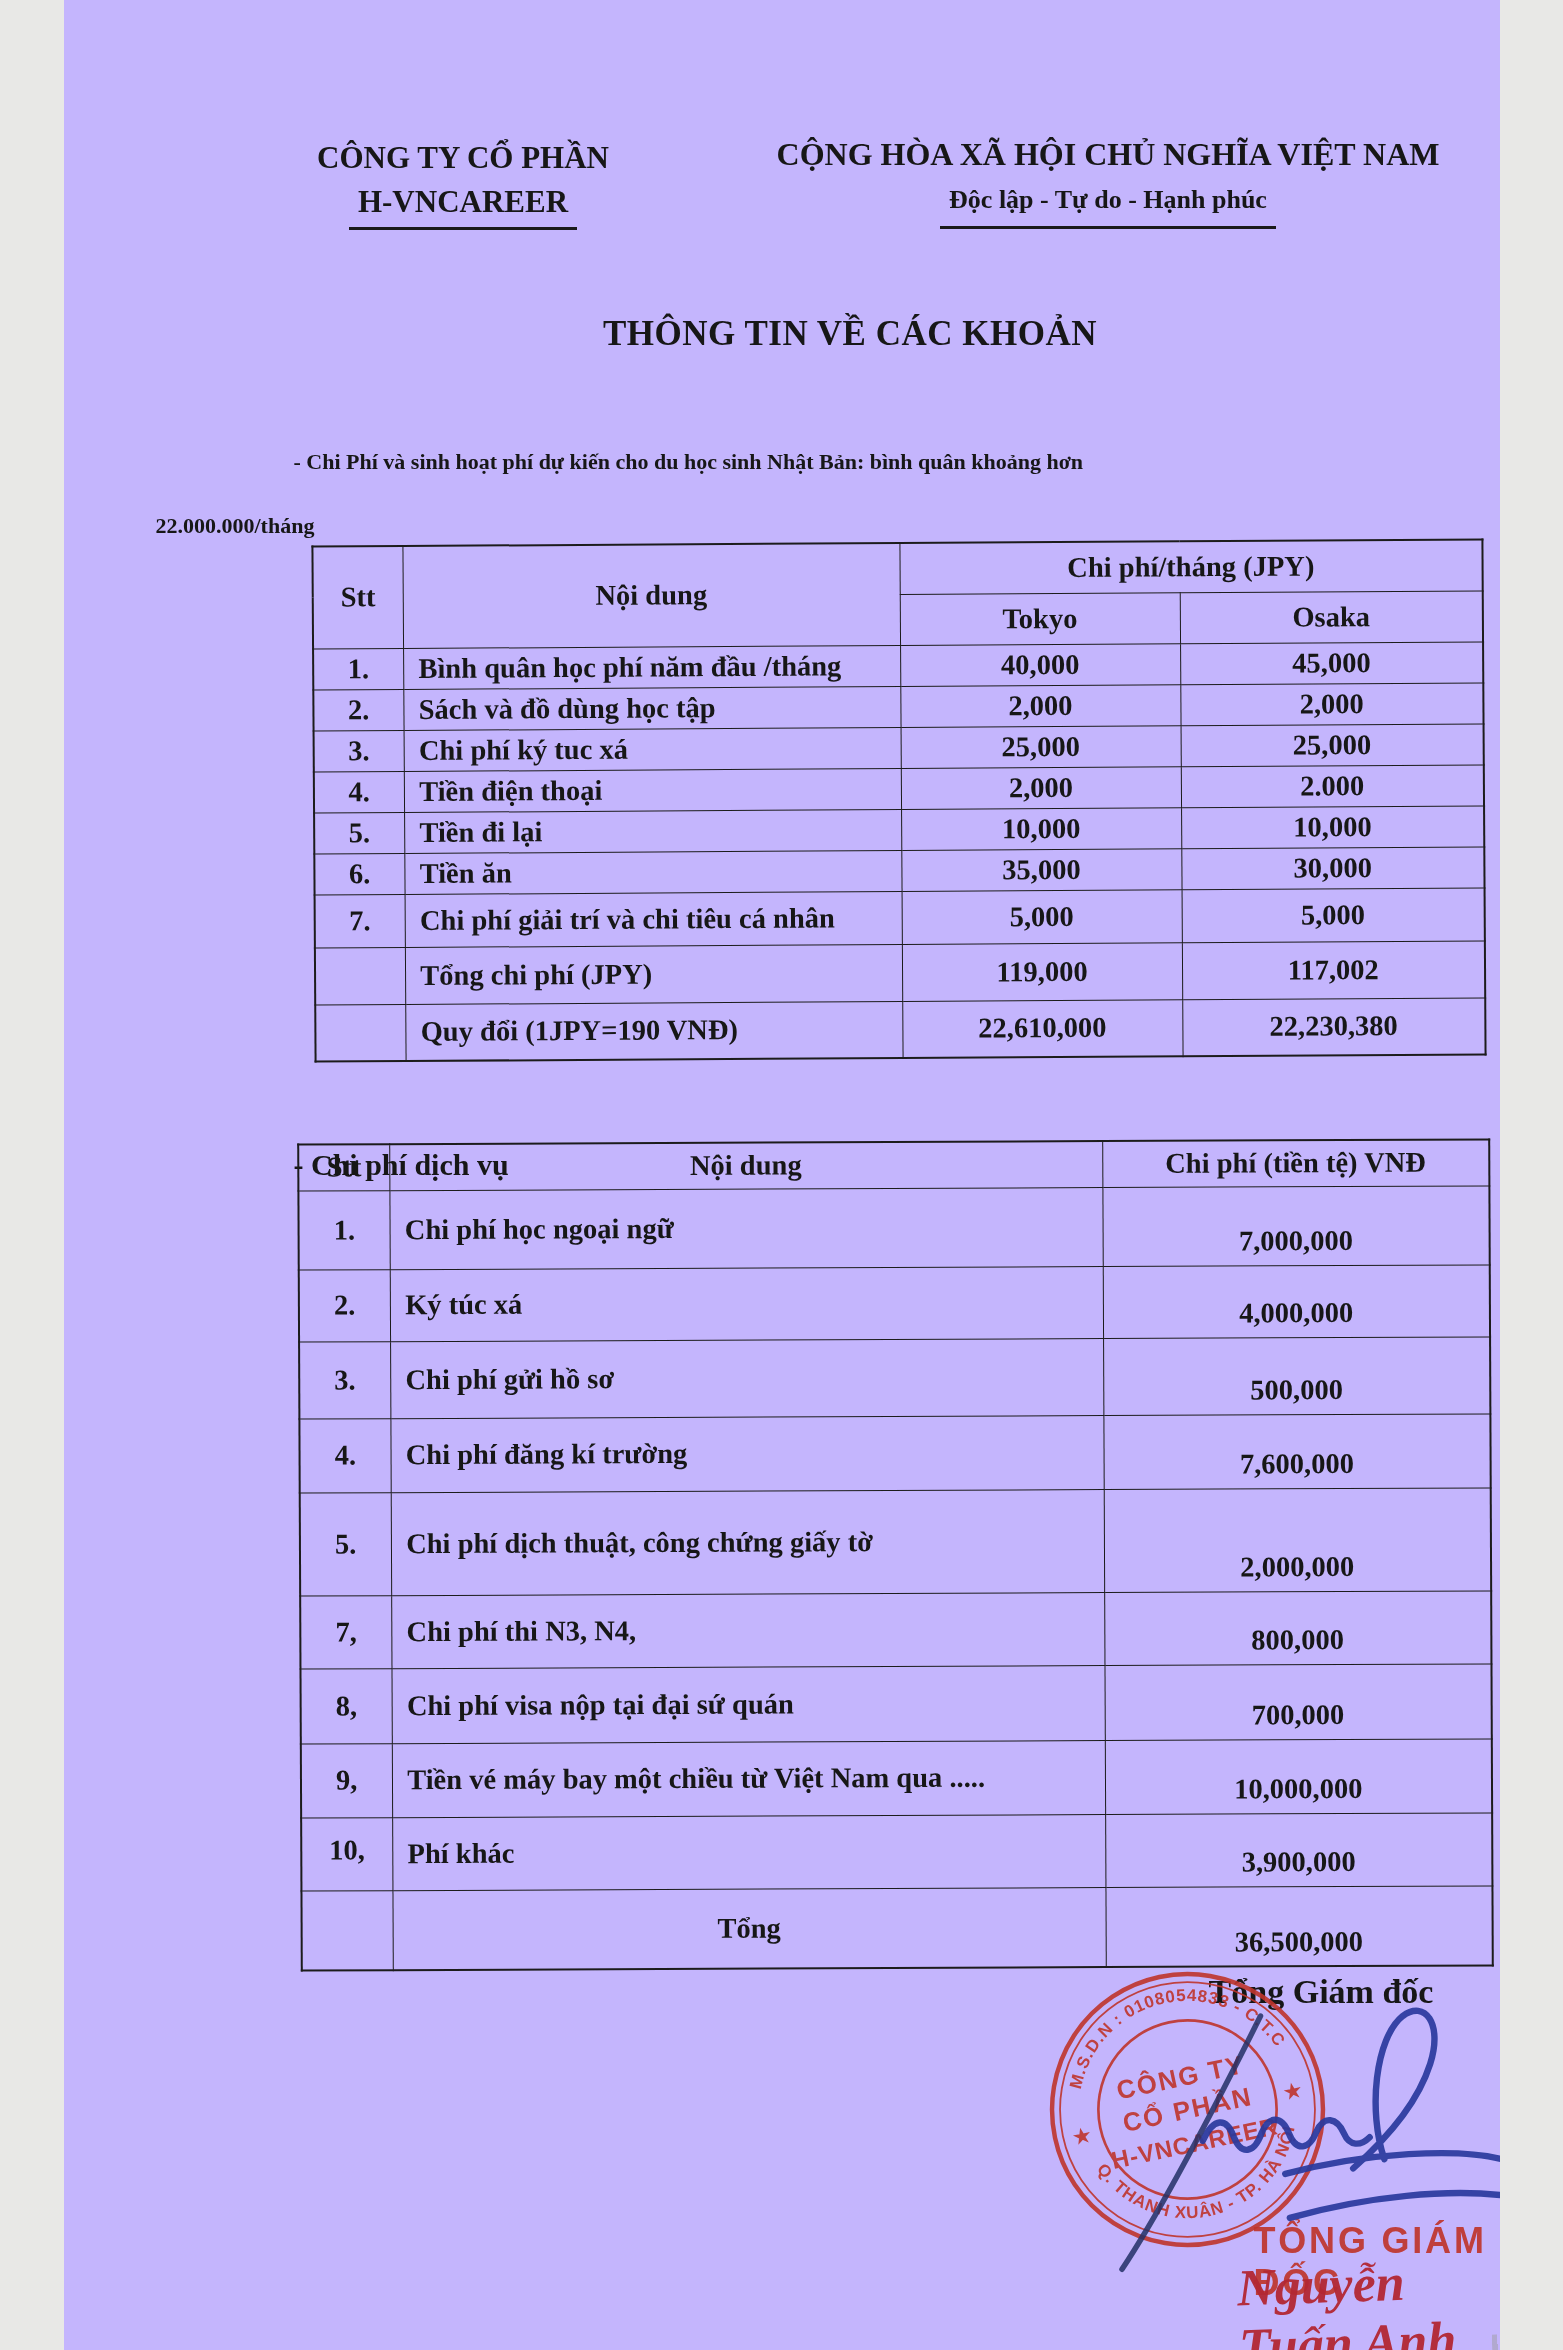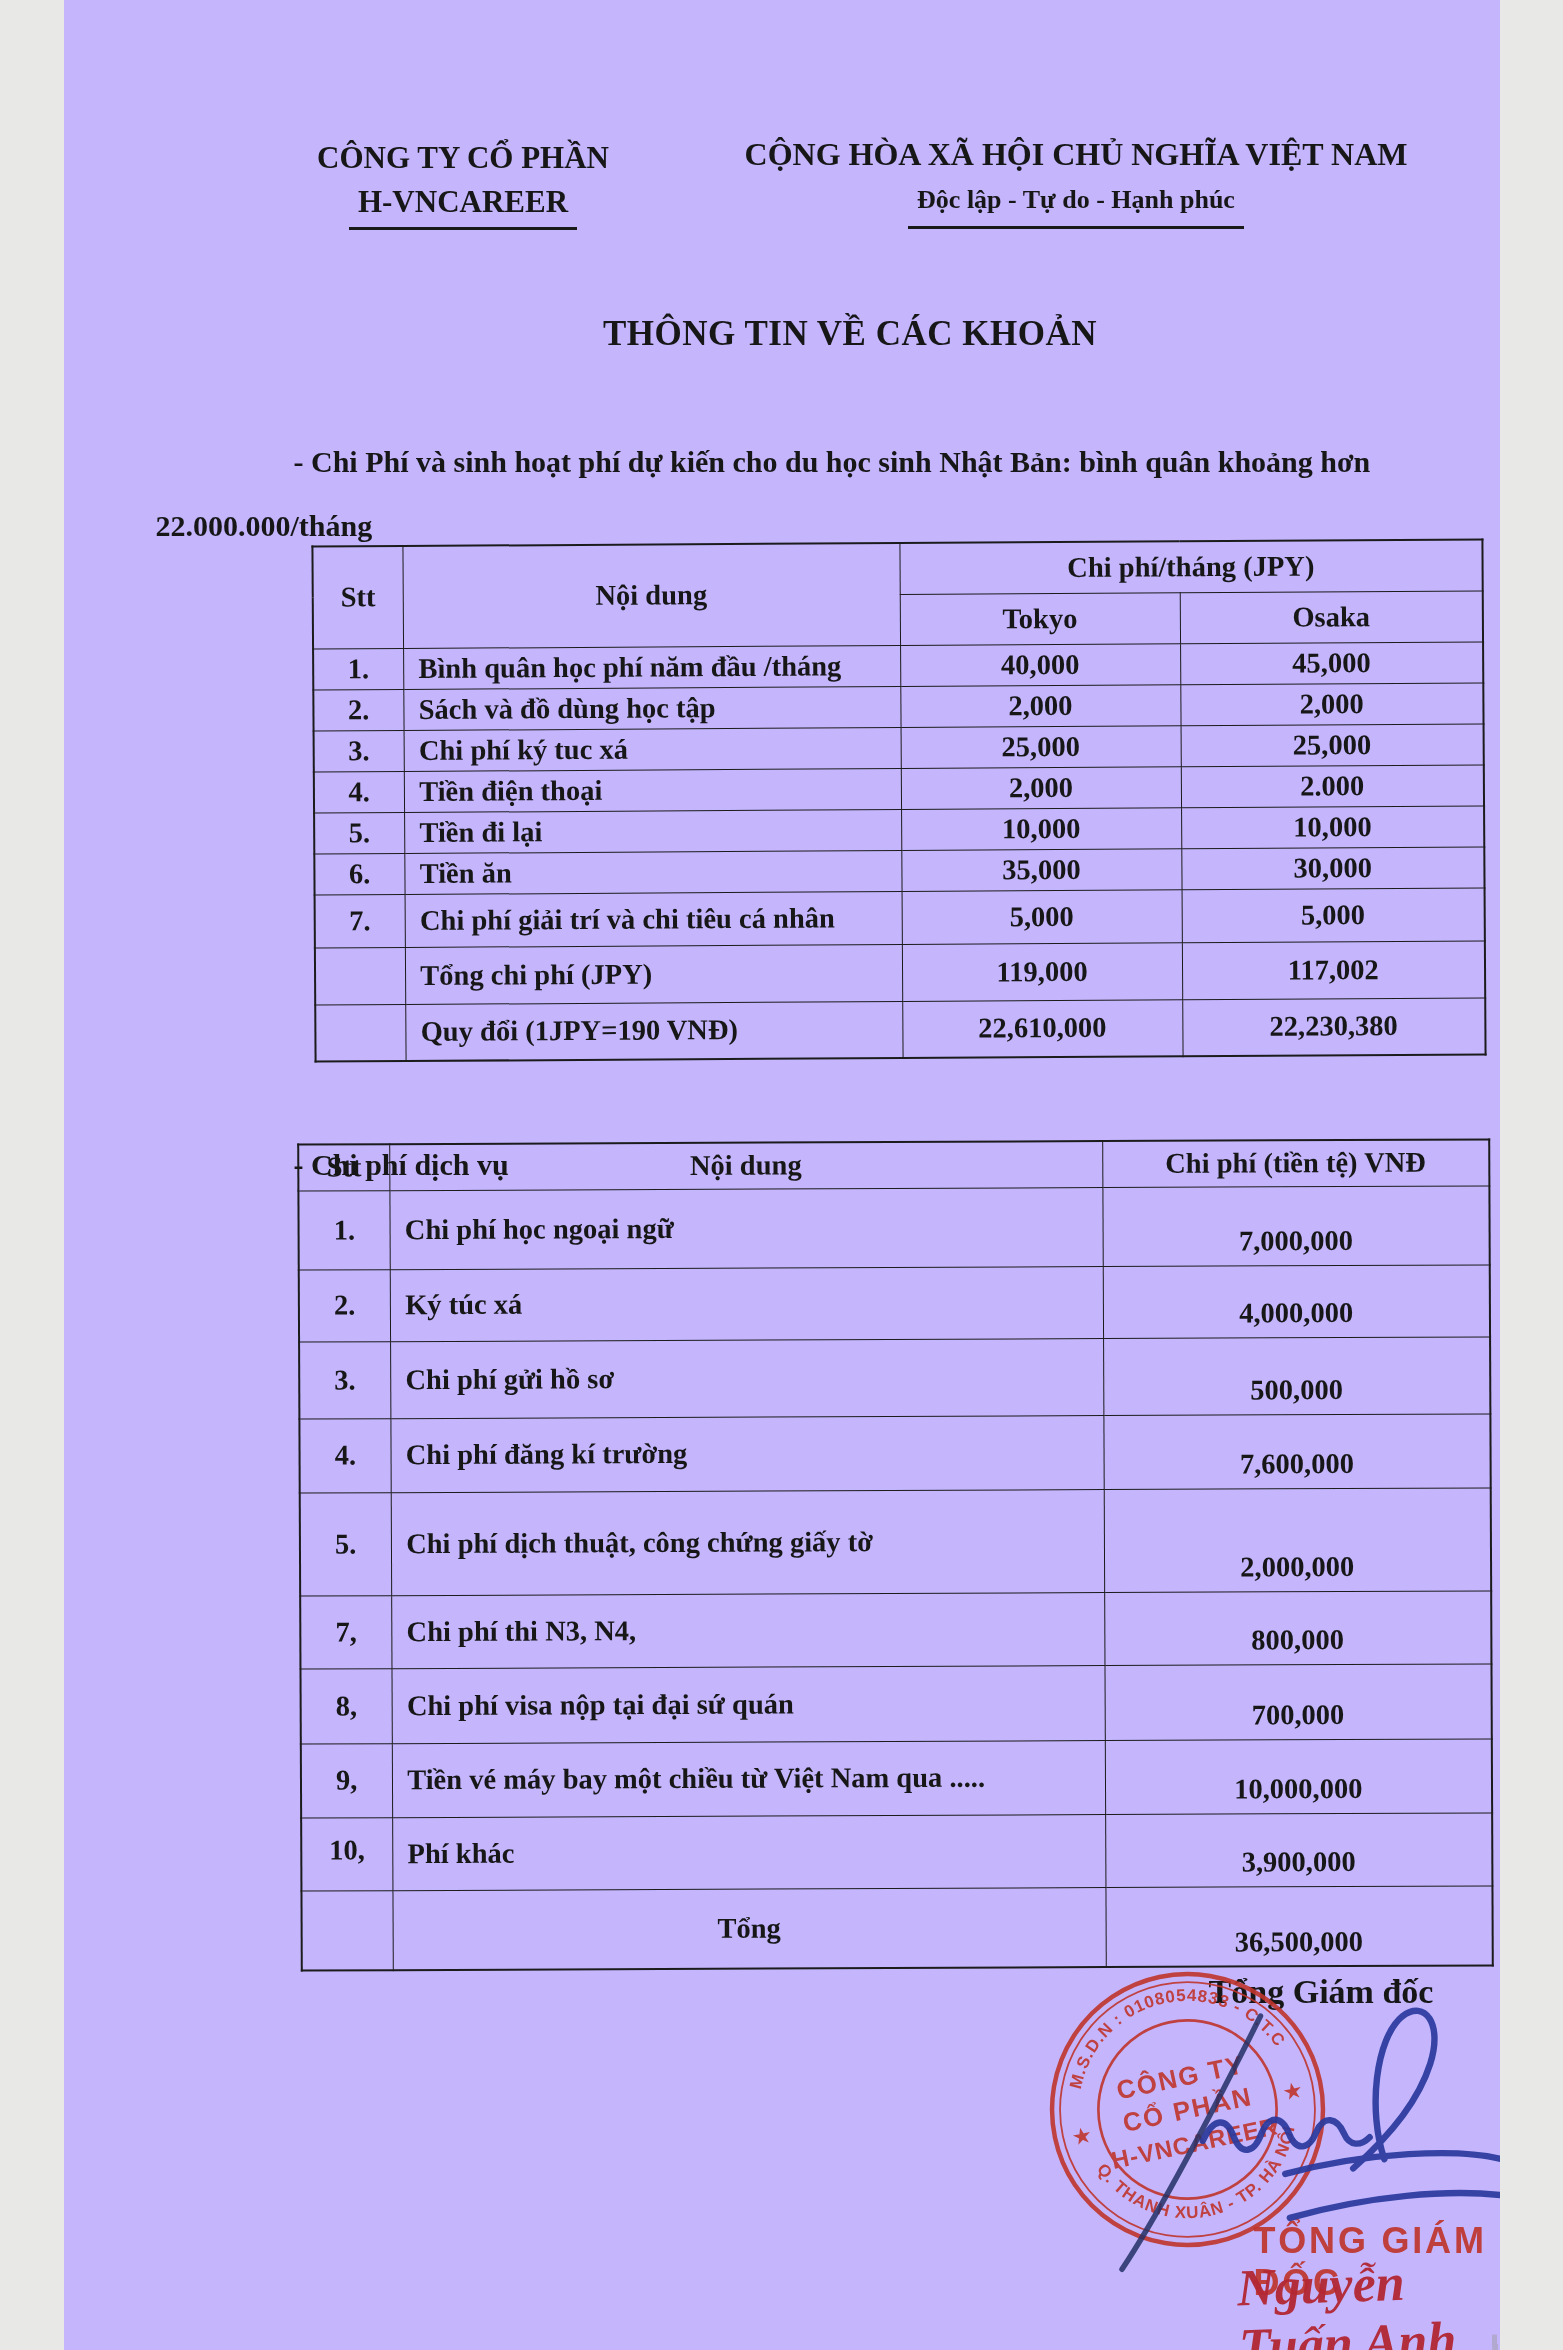--- a/index.html
+++ b/index.html
@@ -4,27 +4,27 @@
 <style>
   html,body { margin:0; padding:0; background:#e8e8e6; }
   .page {
     position:relative; width:1436px; height:2351px; margin:0 auto;
     background:#c4b5fd;
     font-family:"Liberation Serif","DejaVu Serif",serif;
     font-weight:bold; color:#171717; overflow:hidden;
   }
   
   .hdr-left  { position:absolute; left:216px; top:136px; width:367px; text-align:center; font-size:31px; line-height:44px; }
-  .hdr-right { position:absolute; left:636px; top:131px; width:753px; text-align:center; font-size:32px; line-height:46px; }
+  .hdr-right { position:absolute; left:668px; top:131px; width:753px; text-align:center; font-size:32px; line-height:46px; }
   .u-line { display:inline-block; border-bottom:3.7px solid #1a1a1a; padding:0 9.2px 2.8px 9.2px; }
   .hdr-right .sub { font-size:26px; }
   
   .doc-title { position:absolute; left:0; top:305px; width:1535px; text-align:center; font-size:35px; line-height:57px; letter-spacing:0.5px;padding-left:19px; }
   
-  .intro { position:absolute; left:92px; top:430px; width:1368px; font-size:30px; line-height:64px; }
+  .intro { position:absolute; left:92px; top:430px; width:1368px; font-size:22px; line-height:64px; }
   .intro .l1 { text-indent:138px; }
   
   table { border-collapse:collapse; table-layout:fixed; }
   td { border:1.8px solid #1c1c1c; font-size:28.5px; font-weight:bold; color:#171717; padding:0; }
   .t1 { position:absolute; left:249px; top:542px; width:1170px; transform:rotate(-0.35deg); }
   .t1 table { width:1170px; border:2.8px solid #1c1c1c; }
   .t2 { position:absolute; left:235px; top:1141px; width:1190px; transform:rotate(-0.25deg); }
   .t2 table { width:1190px; border:2.8px solid #1c1c1c; }
   .c  { text-align:center; vertical-align:middle; }
   .lbl { text-align:left; vertical-align:middle; padding-left:14.7px; }

